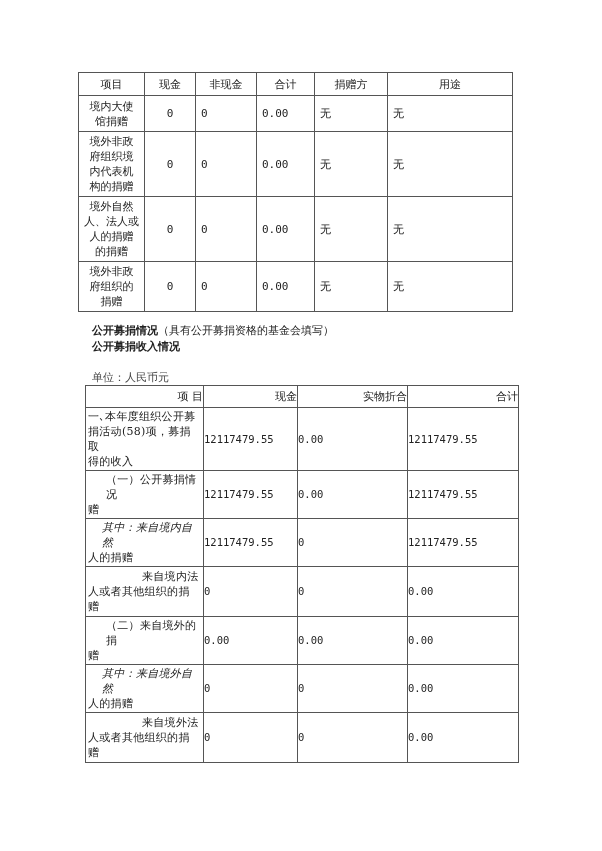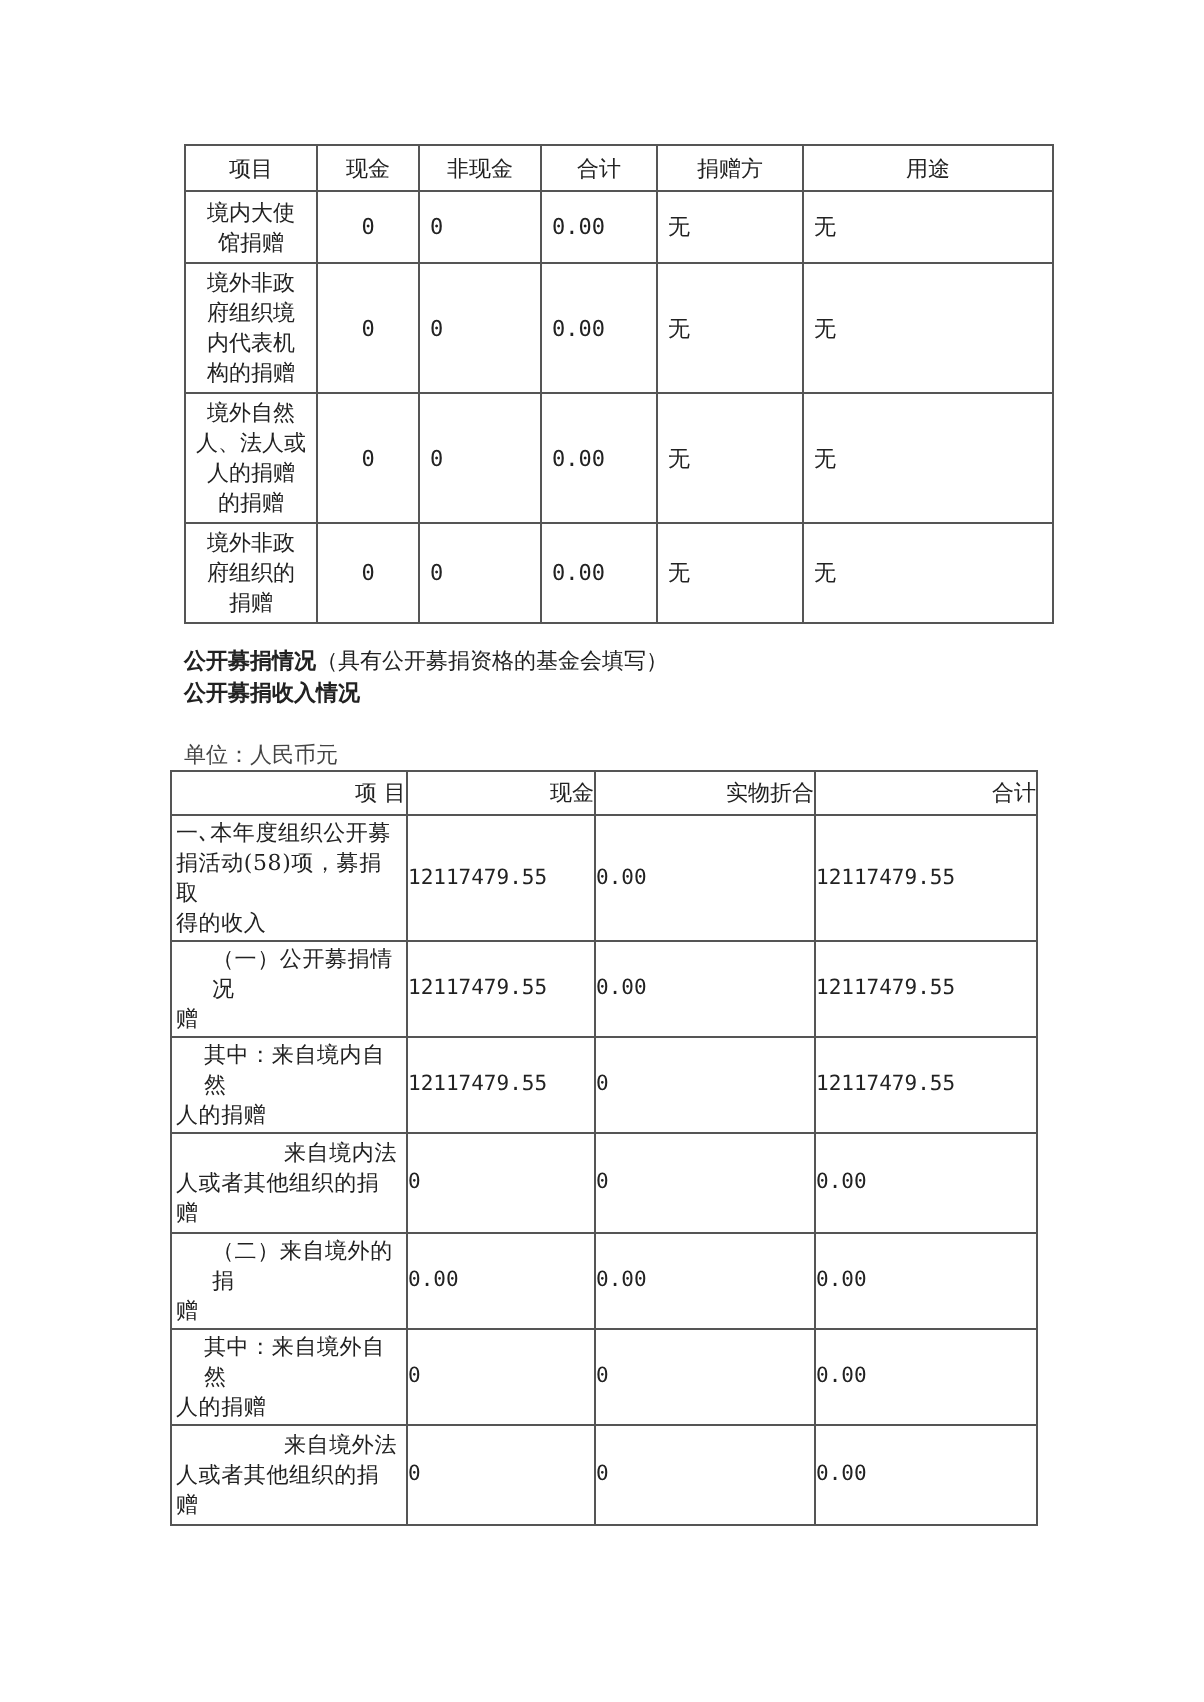--- a/index.html
+++ b/index.html
@@ -22,21 +22,21 @@
     }
     td, th {
       border: 1px solid #555;
       font-weight: normal;
       font-size: 11px;
       line-height: 15px;
       padding: 0;
       color: #222;
     }
     .t1 {
-      left: 92px;
+      left: 78px;
       top: 72px;
       width: 434px;
     }
     .t1 th {
       height: 22px;
       text-align: center;
       vertical-align: middle;
     }
     .t1 td.item {
       text-align: center;
@@ -89,21 +89,21 @@
       text-align: left;
       padding: 1px 2px;
       letter-spacing: 0.3px;
     }
     .t2 td.num {
       text-align: left;
       font-family: "DejaVu Sans Mono", "Liberation Mono", monospace;
       font-size: 10.5px;
     }
     .indent1 { padding-left: 22px; display: inline-block; }
-    .indent2 { padding-left: 14px; display: inline-block; }
+    .indent2 { padding-left: 14px; display: inline-block; font-style: italic; }
     .indent3 { padding-left: 54px; display: inline-block; }
   </style>
 </head>
 <body>
 
 <table class="t1">
   <colgroup>
     <col style="width:66px">
     <col style="width:51px">
     <col style="width:61px">

